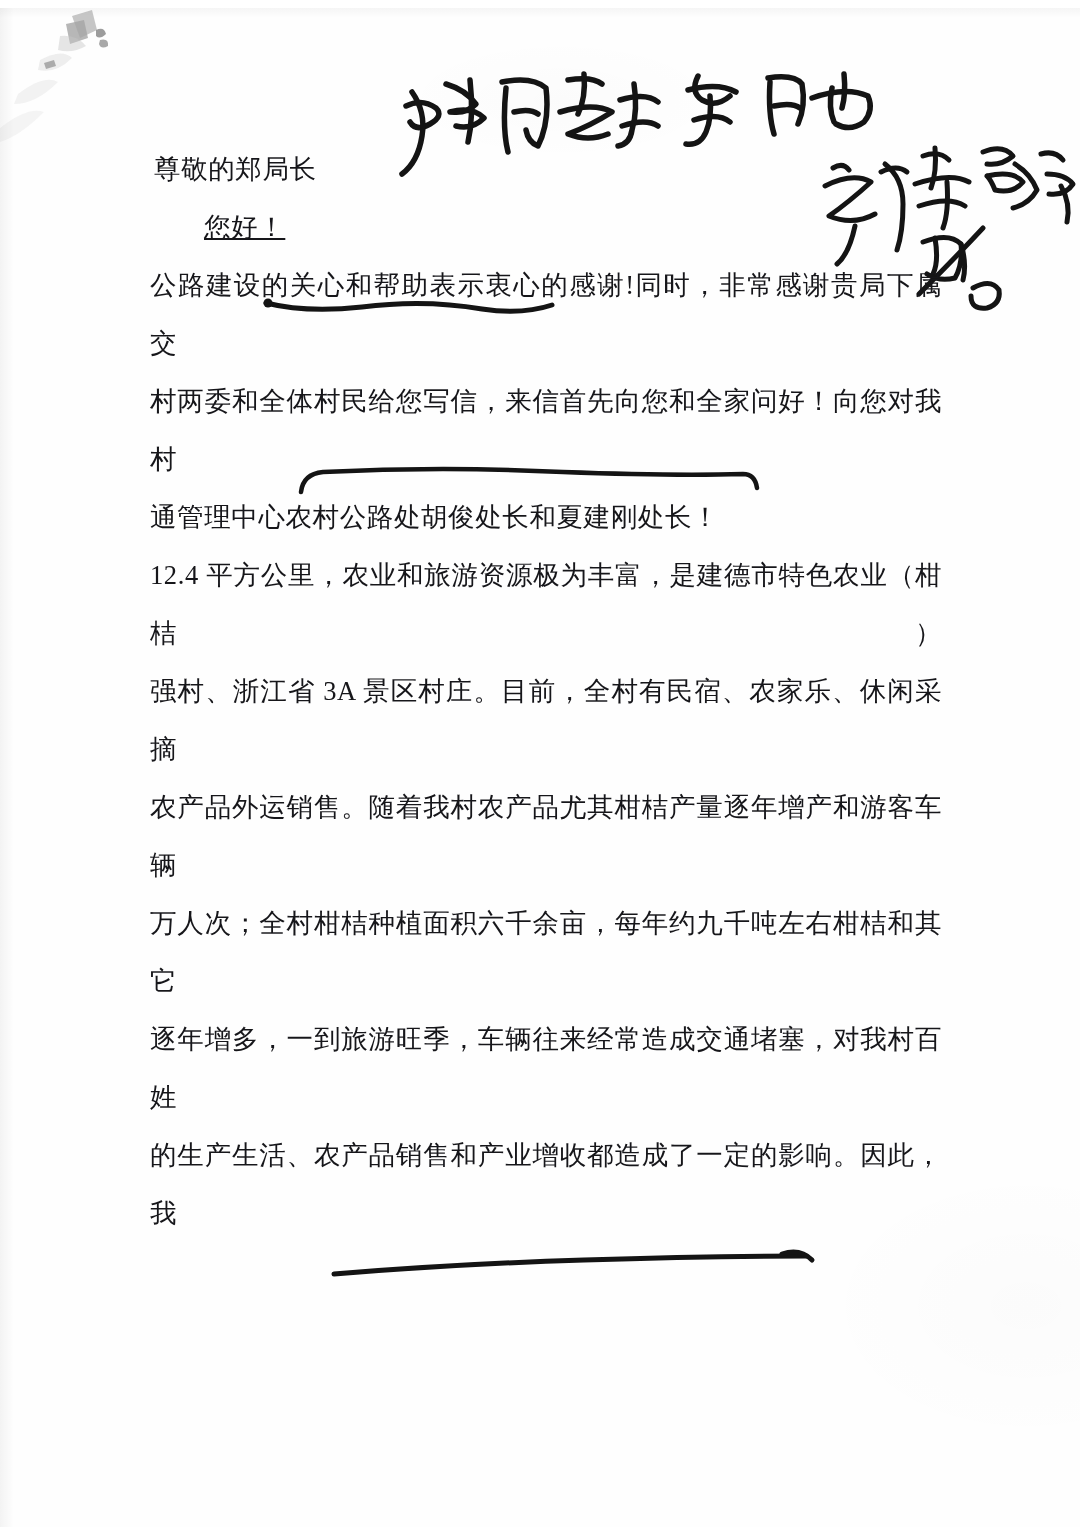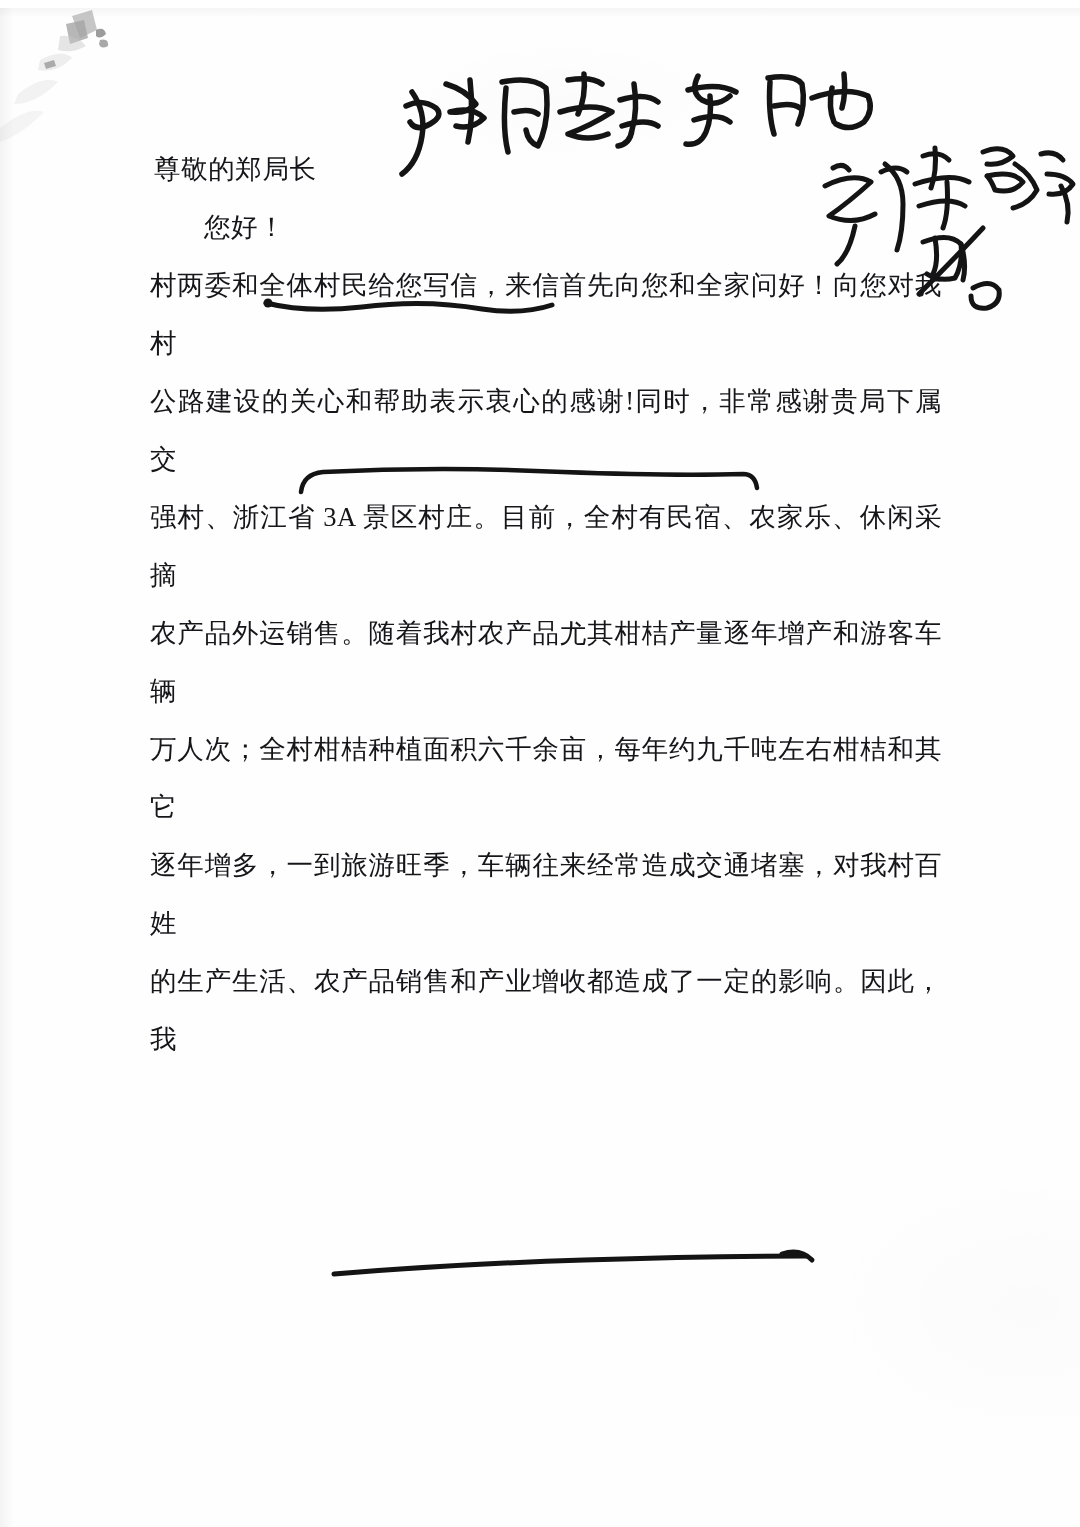--- a/index.html
+++ b/index.html
@@ -58,21 +58,21 @@
   }
   .line {
     font-size: 26.5px;
     line-height: 58px;
     color: #16161a;
     letter-spacing: 0.6px;
     white-space: pre;
     font-family: "Liberation Serif", "DejaVu Serif", serif;
   }
   .line.salutation { padding-left: 4px; }
-  .line.greeting { padding-left: 54px; }
+  .line.greeting { padding-left: 54px; text-decoration: underline; }
   .line.indent { padding-left: 54px; }
   .line.justify {
     white-space: normal;
     text-align: justify;
     text-align-last: justify;
   }
 
   
   .handwriting {
     position: absolute;
@@ -203,23 +203,25 @@
     <svg width="496" height="30" viewBox="0 0 496 30">
       <path d="M4 24 q120 -10 250 -14 q120 -4 222 -4" fill="none" stroke="#141414" stroke-width="5" stroke-linecap="round"></path>
       <path d="M452 4 q18 -6 30 6" fill="none" stroke="#141414" stroke-width="5" stroke-linecap="round"></path>
     </svg>
   </div>
 
   <div class="letter-body">
     <div class="line salutation">尊敬的郑局长</div>
     <div class="line greeting">您好！</div>
 
+    <div class="line justify">公路建设的关心和帮助表示衷心的感谢!同时，非常感谢贵局下属交</div>
     <div class="line justify">村两委和全体村民给您写信，来信首先向您和全家问好！向您对我村</div>
-    <div class="line justify">公路建设的关心和帮助表示衷心的感谢!同时，非常感谢贵局下属交</div>
-
+    <div class="line">通管理中心农村公路处胡俊处长和夏建刚处长！</div>
+
+    <div class="line justify">12.4 平方公里，农业和旅游资源极为丰富，是建德市特色农业（柑桔）</div>
     <div class="line justify">强村、浙江省 3A 景区村庄。目前，全村有民宿、农家乐、休闲采摘</div>
     <div class="line justify">农产品外运销售。随着我村农产品尤其柑桔产量逐年增产和游客车辆</div>
     <div class="line justify">万人次；全村柑桔种植面积六千余亩，每年约九千吨左右柑桔和其它</div>
     <div class="line justify">逐年增多，一到旅游旺季，车辆往来经常造成交通堵塞，对我村百姓</div>
     <div class="line justify">的生产生活、农产品销售和产业增收都造成了一定的影响。因此，我</div>
 
   </div>
 
 </div>
 

